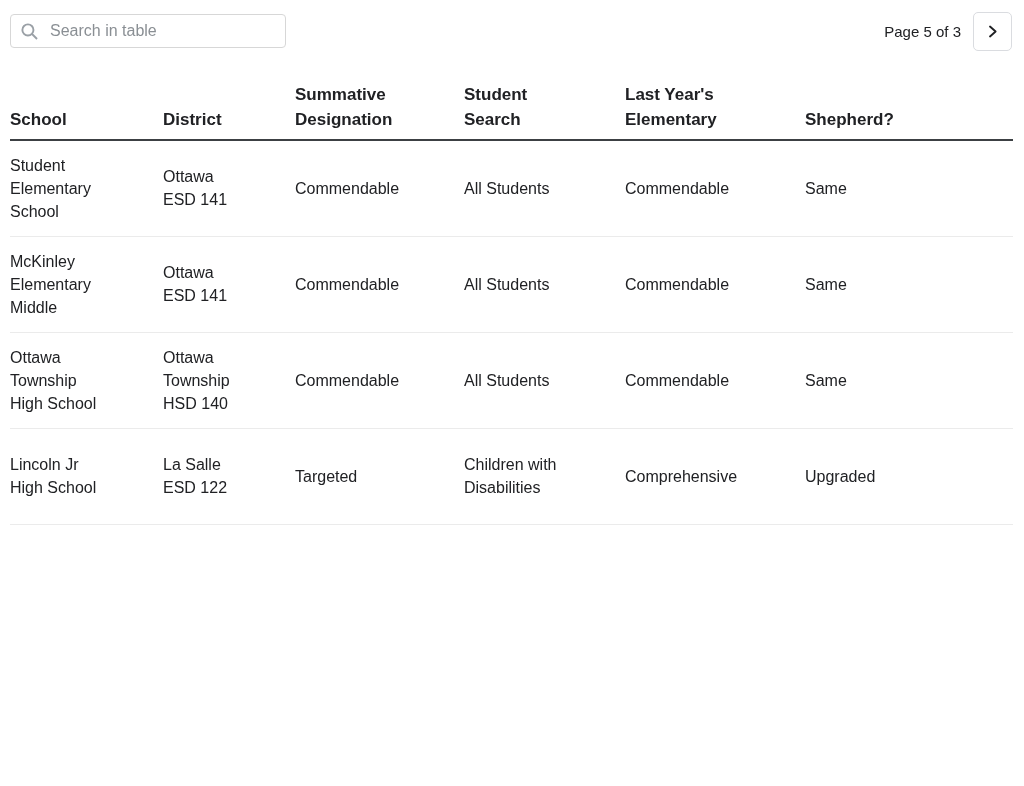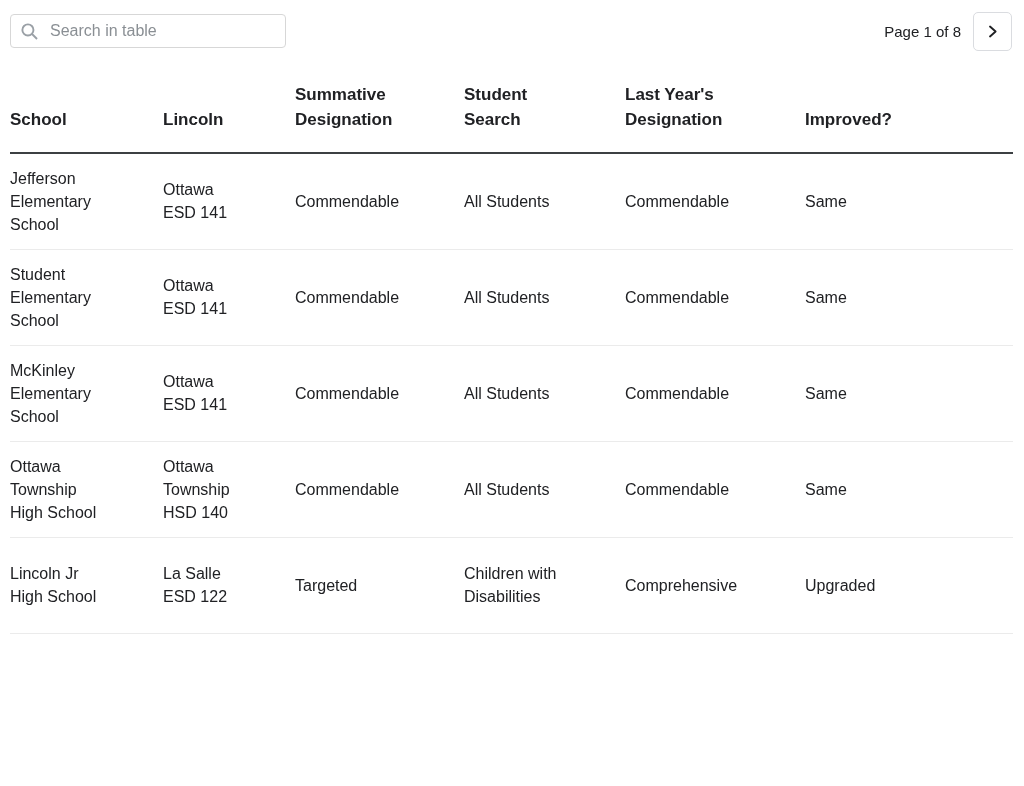--- a/index.html
+++ b/index.html
@@ -78,21 +78,21 @@
   col.c-group     { width: 161px; }
   col.c-lastyear  { width: 180px; }
   col.c-improved  { width: 208px; }
   th {
     text-align: left;
     vertical-align: bottom;
     font-size: 17px;
     font-weight: bold;
     line-height: 25px;
     color: #202124;
-    padding: 20px 10px 20px 0;
+    padding: 20px 10px 7px 0;
     border-bottom: 2.5px solid #3c4043;
     white-space: pre-line;
   }
   td {
     font-size: 16px;
     line-height: 23px;
     color: #202124;
     height: 96px;
     padding: 0 10px 0 0;
     vertical-align: middle;
@@ -106,21 +106,21 @@
 <div class="topbar">
   <div class="search-box">
     <svg width="19" height="19" viewBox="0 0 24 24" fill="none" stroke="#9aa0a6" stroke-width="2.4">
       <circle cx="10" cy="10" r="7"></circle>
       <line x1="15.2" y1="15.2" x2="21.5" y2="21.5"></line>
     </svg>
     <input class="search-input" type="text" placeholder="Search in table" style="">
   </div>
 
   <div class="pagination">
-    <span class="page-label">Page 1 of 8</span>
+    <span class="page-label">Page 5 of 3</span>
     <button class="next-btn">
       <svg width="15" height="15" viewBox="0 0 24 24" fill="none" stroke="#202124" stroke-width="3" stroke-linecap="round" stroke-linejoin="round">
         <polyline points="8 4 17 12 8 20"></polyline>
       </svg>
     </button>
   </div>
 </div>
 
 <div class="table-wrap">
   <table>
@@ -128,57 +128,46 @@
       <col class="c-school">
         <col class="c-district">
         <col class="c-summative">
       <col class="c-group">
         <col class="c-lastyear">
         <col class="c-improved">
     </colgroup>
     <thead>
       <tr>
         <th>School</th>
-        <th>Lincoln</th>
+        <th>District</th>
         <th>Summative
 Designation</th>
         <th>Student
 Search</th>
         <th>Last Year's
-Designation</th>
-        <th>Improved?</th>
+Elementary</th>
+        <th>Shepherd?</th>
       </tr>
     </thead>
     <tbody>
-      <tr>
-        <td>Jefferson
-Elementary
-School</td>
-        <td>Ottawa
-ESD 141</td>
-        <td>Commendable</td>
-        <td>All Students</td>
-        <td>Commendable</td>
-        <td>Same</td>
-      </tr>
       <tr>
         <td>Student
 Elementary
 School</td>
         <td>Ottawa
 ESD 141</td>
         <td>Commendable</td>
         <td>All Students</td>
         <td>Commendable</td>
         <td>Same</td>
       </tr>
       <tr>
         <td>McKinley
 Elementary
-School</td>
+Middle</td>
         <td>Ottawa
 ESD 141</td>
         <td>Commendable</td>
         <td>All Students</td>
         <td>Commendable</td>
         <td>Same</td>
       </tr>
       <tr>
         <td>Ottawa
 Township

